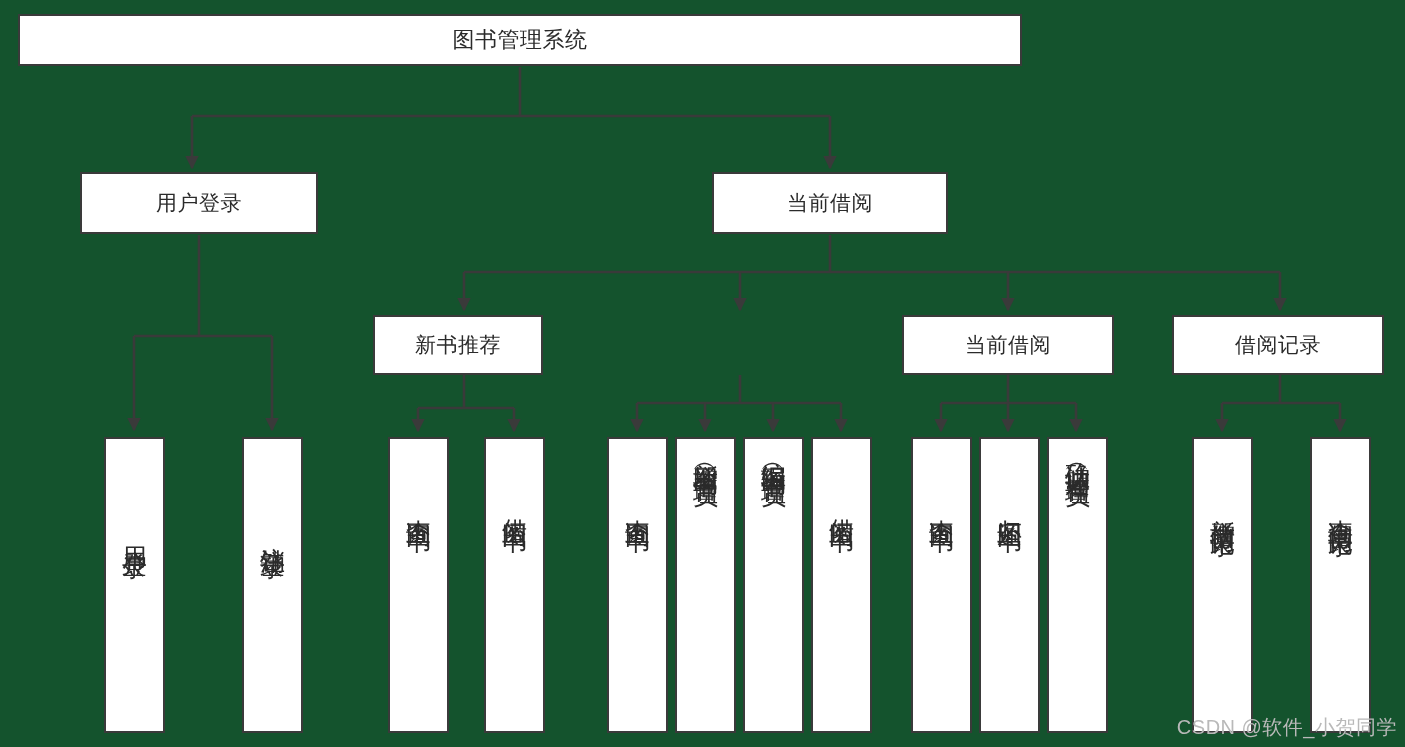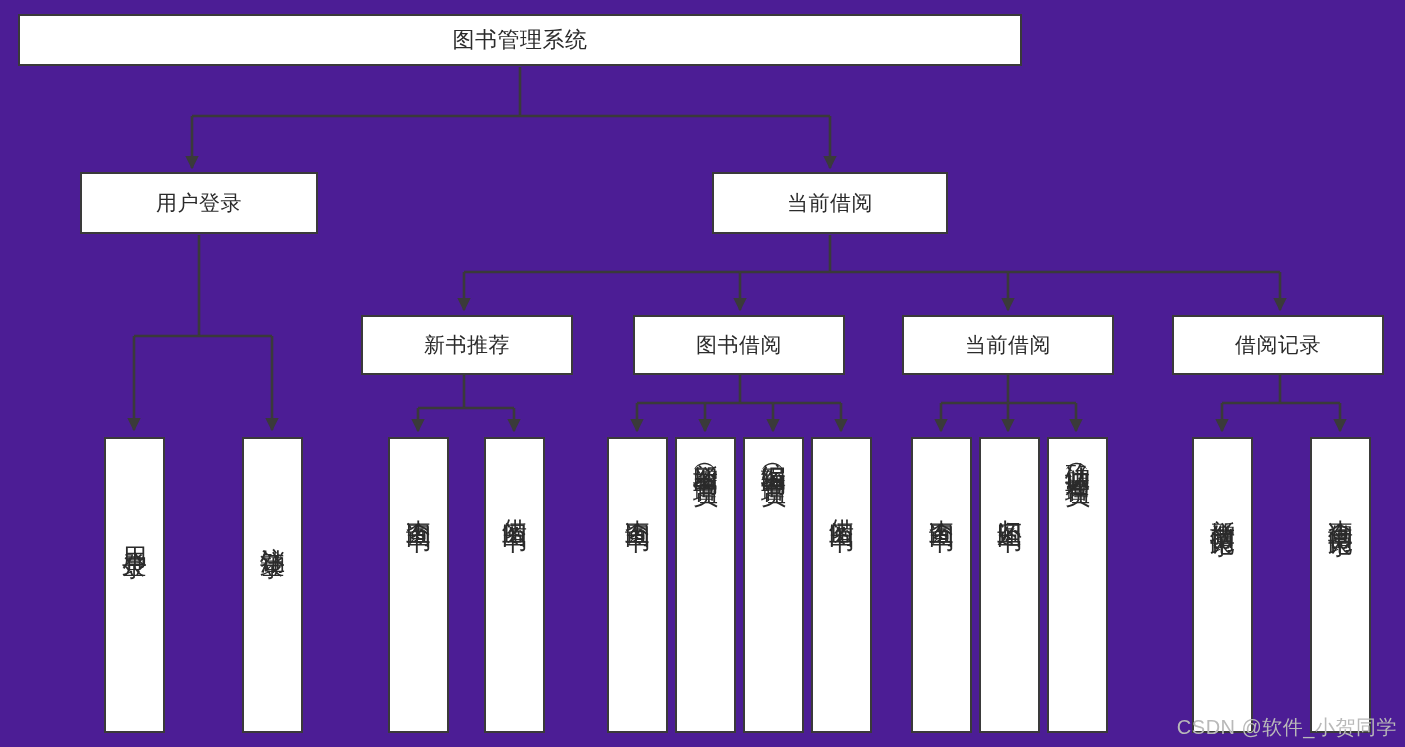--- a/index.html
+++ b/index.html
@@ -7,21 +7,21 @@
     padding: 0;
     background: #ffffff;
   }
   body {
     font-family: "Liberation Sans", "DejaVu Sans", sans-serif;
   }
   #canvas {
     position: relative;
     width: 1405px;
     height: 747px;
-    background: #4c1d95;
+    background: #14532d;
     overflow: hidden;
     text-decoration: underline;
   }
   svg#wires {
     position: absolute;
     left: 0;
     top: 0;
     width: 1405px;
     height: 747px;
     pointer-events: none;
@@ -144,27 +144,24 @@
   </div>
 
   <div class="node h-node" style="left:80px; top:172px; width:238px; height:62px;">
     <span class="lbl">用户登录</span>
   </div>
 
   <div class="node h-node" style="left:712px; top:172px; width:236px; height:62px;">
     <span class="lbl">当前借阅</span>
   </div>
 
-  <div class="node h-node" style="left:361px; top:315px; width:212px; height:60px;">
+  <div class="node h-node" style="left:373px; top:315px; width:170px; height:60px;">
     <span class="lbl">新书推荐</span>
   </div>
 
-  <div class="node h-node" style="left:633px; top:315px; width:212px; height:60px;">
-    <span class="lbl">图书借阅</span>
-  </div>
 
   <div class="node h-node" style="left:1172px; top:315px; width:212px; height:60px;">
     <span class="lbl">借阅记录</span>
   </div>
 
   <div class="node h-node" style="left:902px; top:315px; width:212px; height:60px;">
     <span class="lbl">当前借阅</span>
   </div>
 
   <div class="node v-node mid" style="left:104px; top:437px; width:61px; height:296px;">

